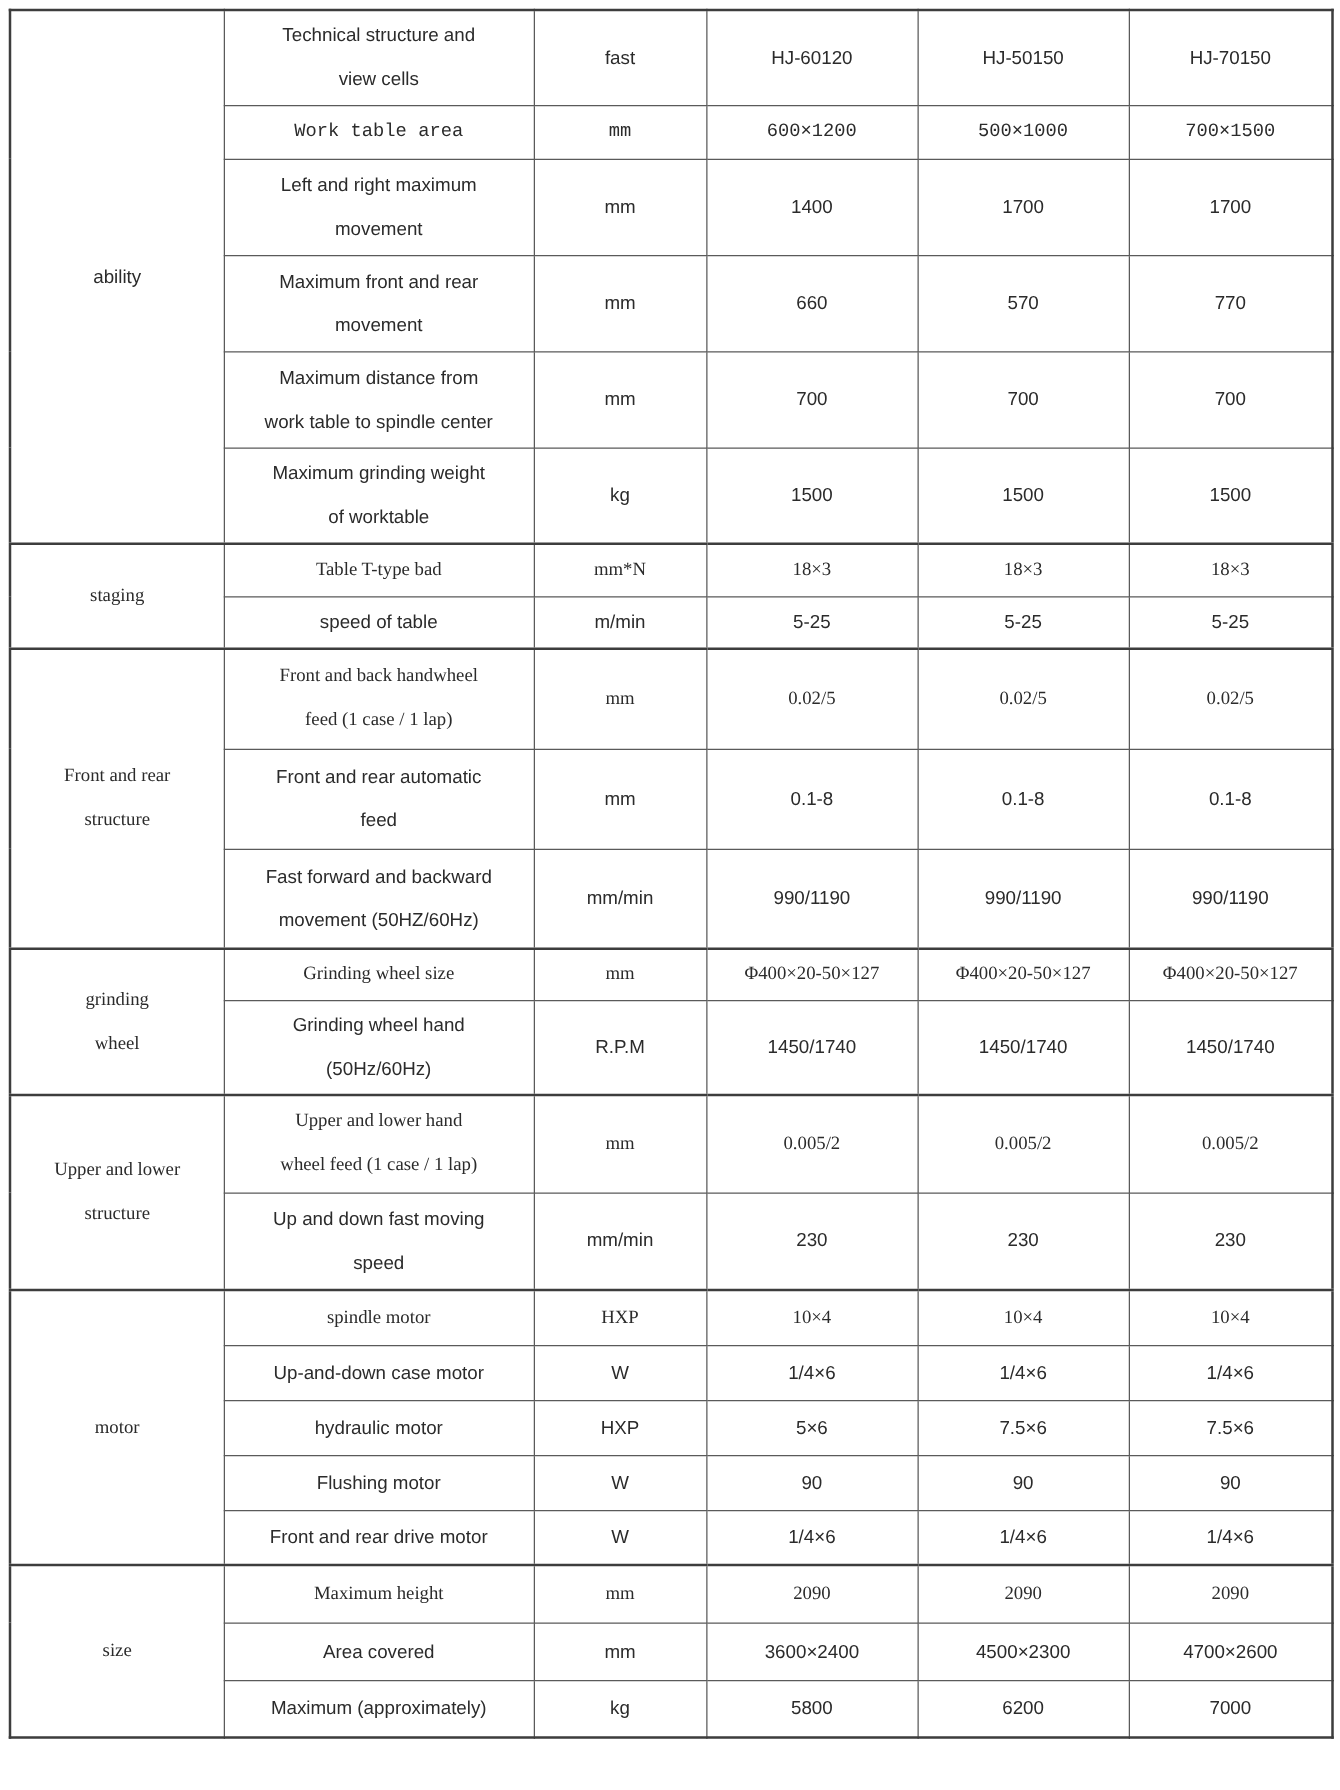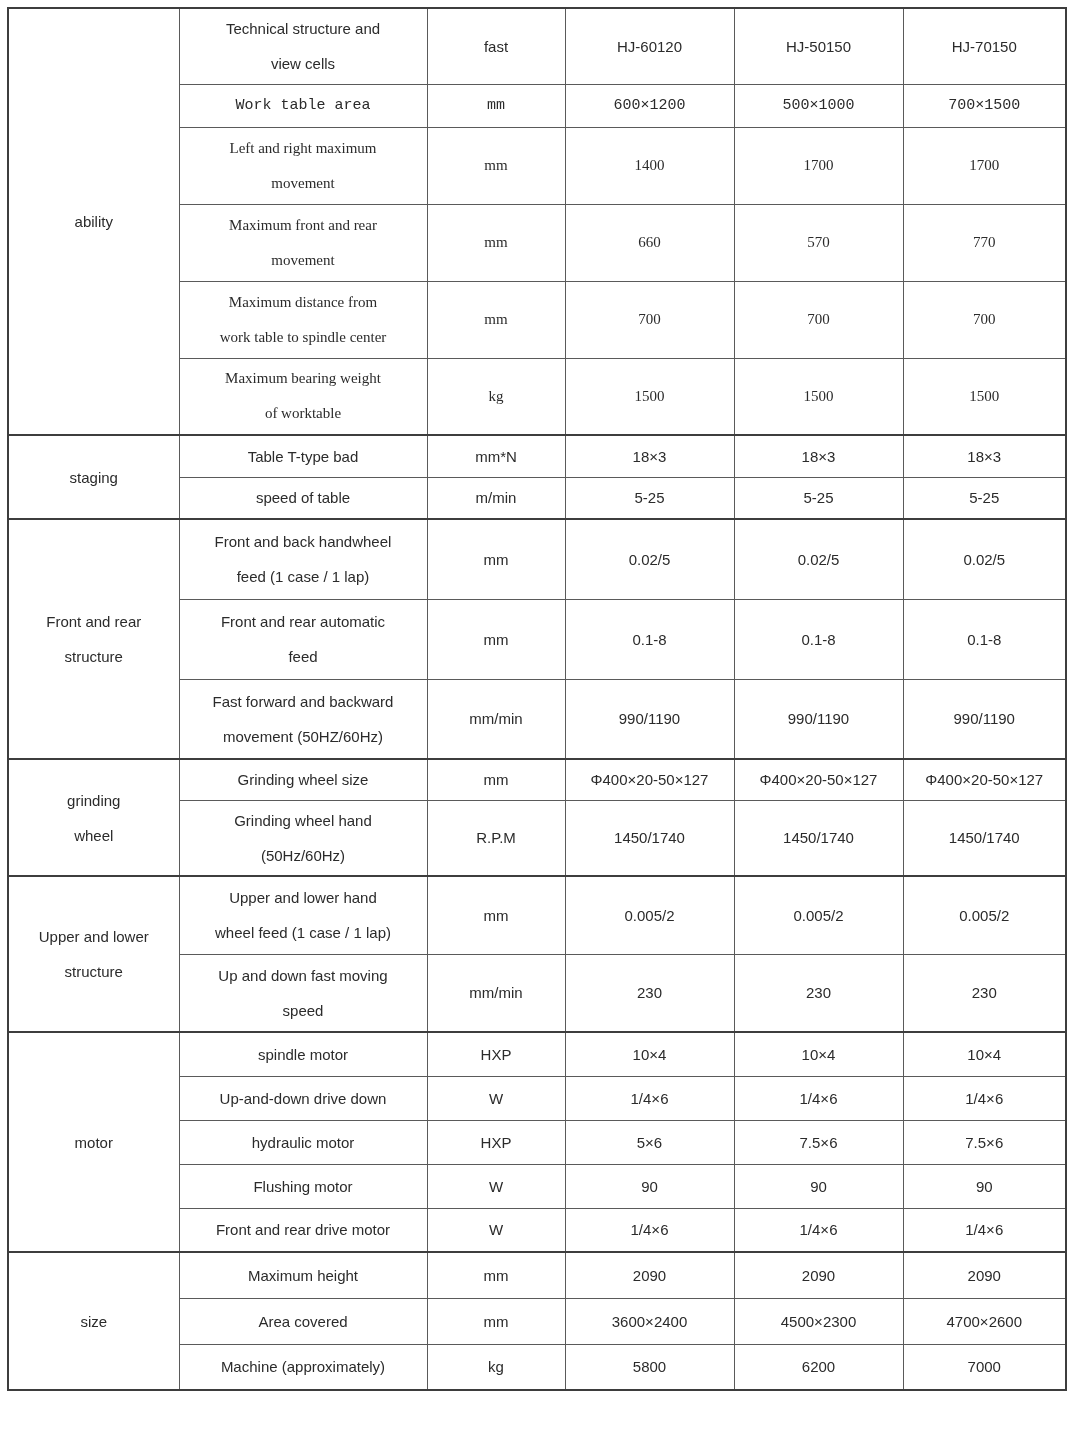--- a/index.html
+++ b/index.html
@@ -16,25 +16,25 @@
   }
   td {
     border: 1px solid #5a5a5a;
     text-align: center;
     vertical-align: middle;
     padding: 0 6px;
     line-height: 35px;
     white-space: pre-line;
     overflow: hidden;
   }
-  tr.sec > td { border-top: 2px solid #3d3d3d; }
+  tr.sec > td { border-top: 2px solid #3d3d3d; font-family: Liberation Serif, serif; }
   
   tr.h76 { height: 76px; }
   tr.h43 { height: 43px; font-family: Liberation Mono, monospace; }
-  tr.h77 { height: 77px; font-family: Liberation Serif, serif; }
+  tr.h77 { height: 77px; }
   tr.h42 { height: 42px; }
   tr.h80 { height: 80px; }
   tr.h41 { height: 41px; }
   tr.h78 { height: 78px; }
   tr.h44 { height: 44px; }
   tr.h46 { height: 46px; }
   
   col.c-cat   { width: 171px; }
   col.c-param { width: 248px; }
   col.c-unit  { width: 138px; }
@@ -91,21 +91,21 @@
       </tr>
       <tr class="h77">
         <td>Maximum distance from
 work table to spindle center</td>
         <td>mm</td>
         <td>700</td>
         <td>700</td>
         <td>700</td>
       </tr>
       <tr class="h77">
-        <td>Maximum bearing weight
+        <td>Maximum grinding weight
 of worktable</td>
         <td>kg</td>
         <td>1500</td>
         <td>1500</td>
         <td>1500</td>
       </tr>
 
       <tr class="h42 sec">
         <td rowspan="2">staging</td>
         <td>Table T-type bad</td>
@@ -188,21 +188,21 @@
 
       <tr class="h44 sec">
         <td rowspan="5">motor</td>
         <td>spindle motor</td>
         <td>HXP</td>
         <td>10×4</td>
         <td>10×4</td>
         <td>10×4</td>
       </tr>
       <tr class="h44">
-        <td>Up-and-down drive down</td>
+        <td>Up-and-down case motor</td>
         <td>W</td>
         <td>1/4×6</td>
         <td>1/4×6</td>
         <td>1/4×6</td>
       </tr>
       <tr class="h44">
         <td>hydraulic motor</td>
         <td>HXP</td>
         <td>5×6</td>
         <td>7.5×6</td>
@@ -232,21 +232,21 @@
         <td>2090</td>
       </tr>
       <tr class="h46">
         <td>Area covered</td>
         <td>mm</td>
         <td>3600×2400</td>
         <td>4500×2300</td>
         <td>4700×2600</td>
       </tr>
       <tr class="h46">
-        <td>Machine (approximately)</td>
+        <td>Maximum (approximately)</td>
         <td>kg</td>
         <td>5800</td>
         <td>6200</td>
         <td>7000</td>
       </tr>
     </tbody>
   </table>
 </div>
 
 </body></html>

